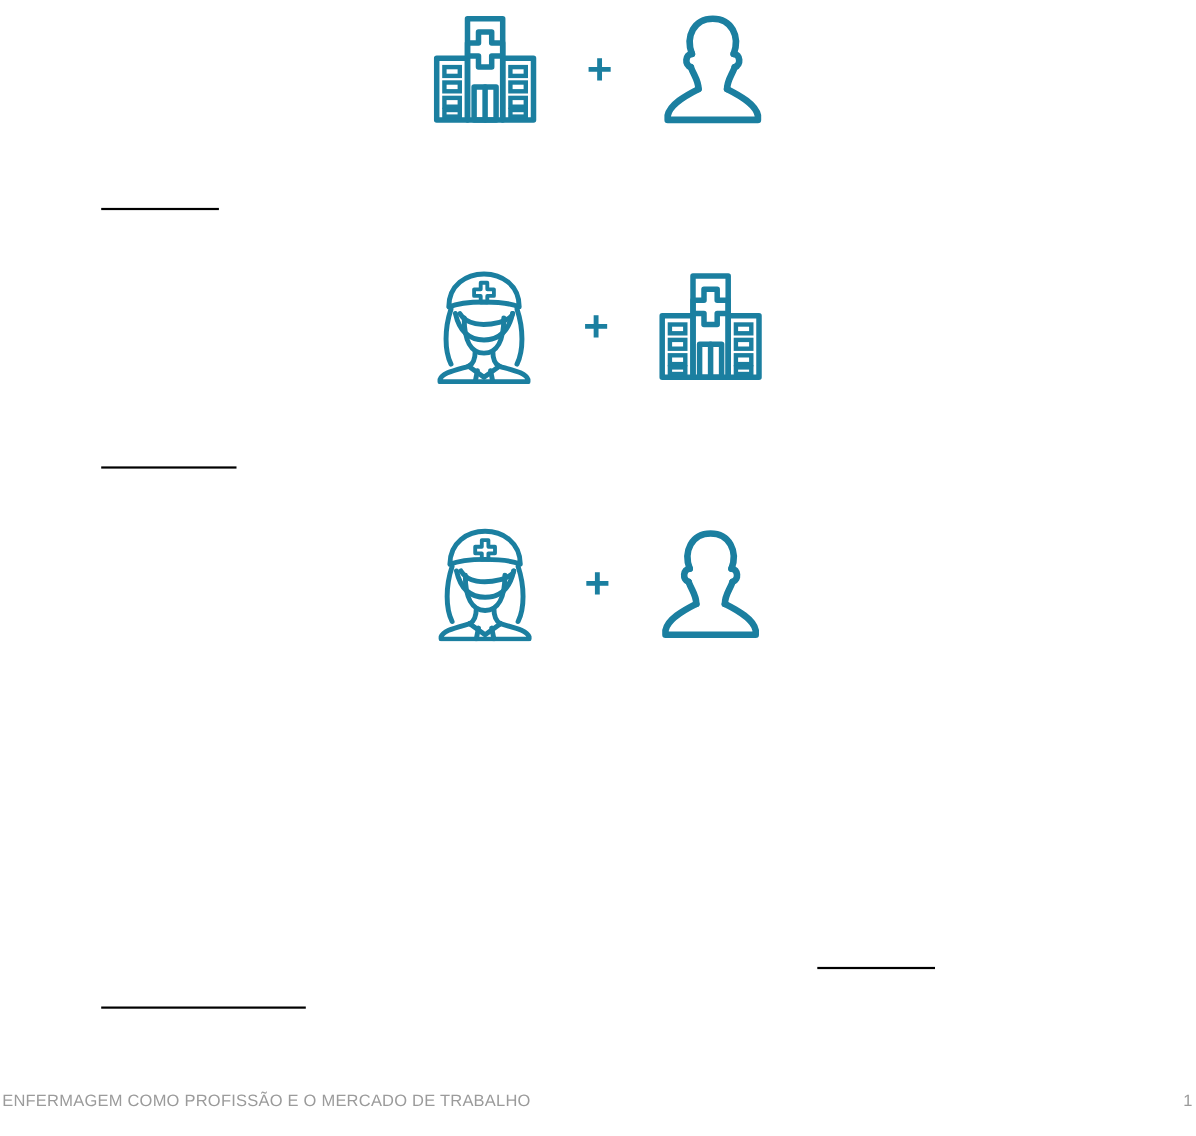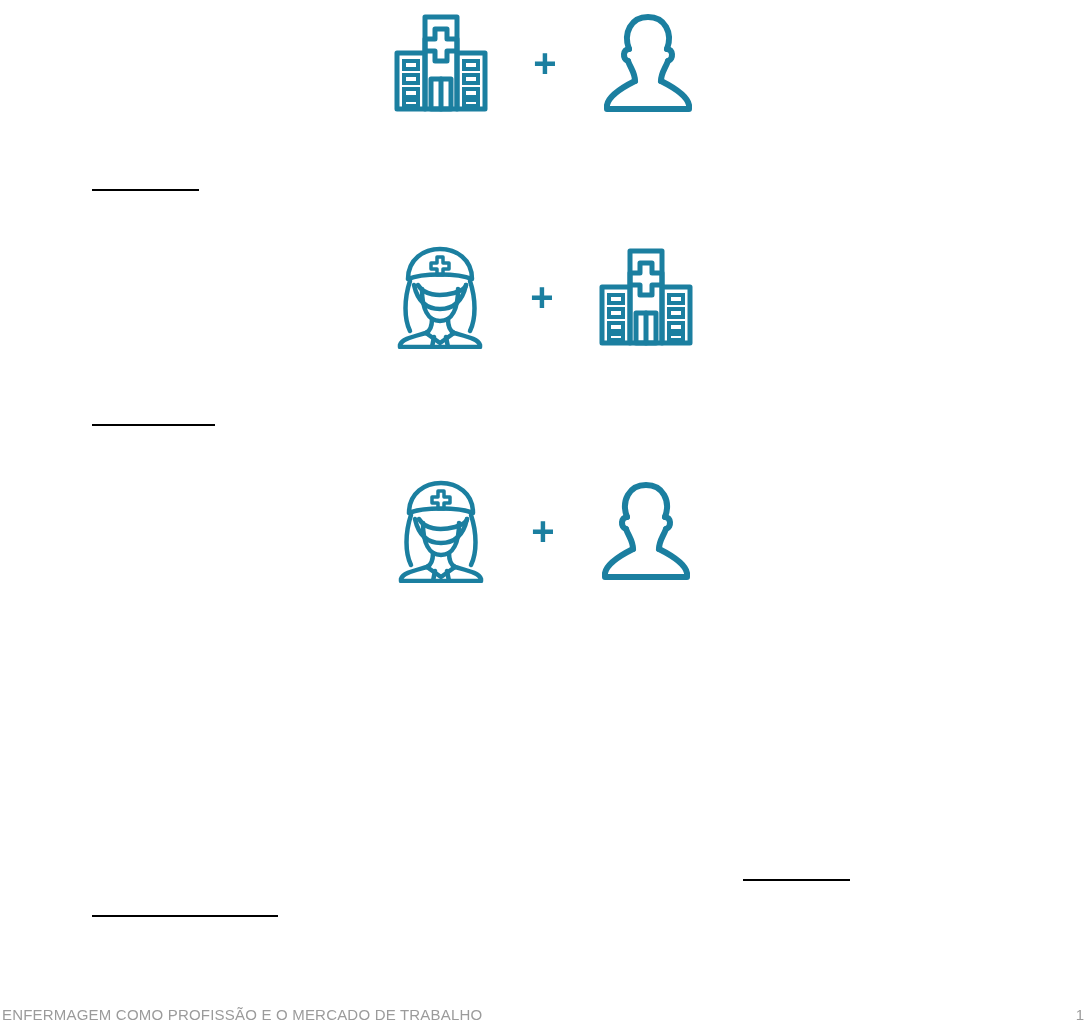--- a/index.html
+++ b/index.html
@@ -50,21 +50,21 @@
   .rule-1 { left: 92px;  top: 189px; width: 107px; }
   .rule-2 { left: 92px;  top: 424px; width: 123px; }
   .rule-3 { left: 743px; top: 879px; width: 107px; }
   .rule-4 { left: 92px;  top: 915px; width: 186px; }
 
   
   .footer {
     position: absolute;
     left: 0;
     right: 0;
-    bottom: 2px;
+    bottom: 16px;
     height: 34px;
     display: flex;
     align-items: center;
     justify-content: space-between;
     padding: 0 2px;
     box-sizing: border-box;
   }
   .footer-title {
     color: #9b9b9b;
     font-size: 15px;

